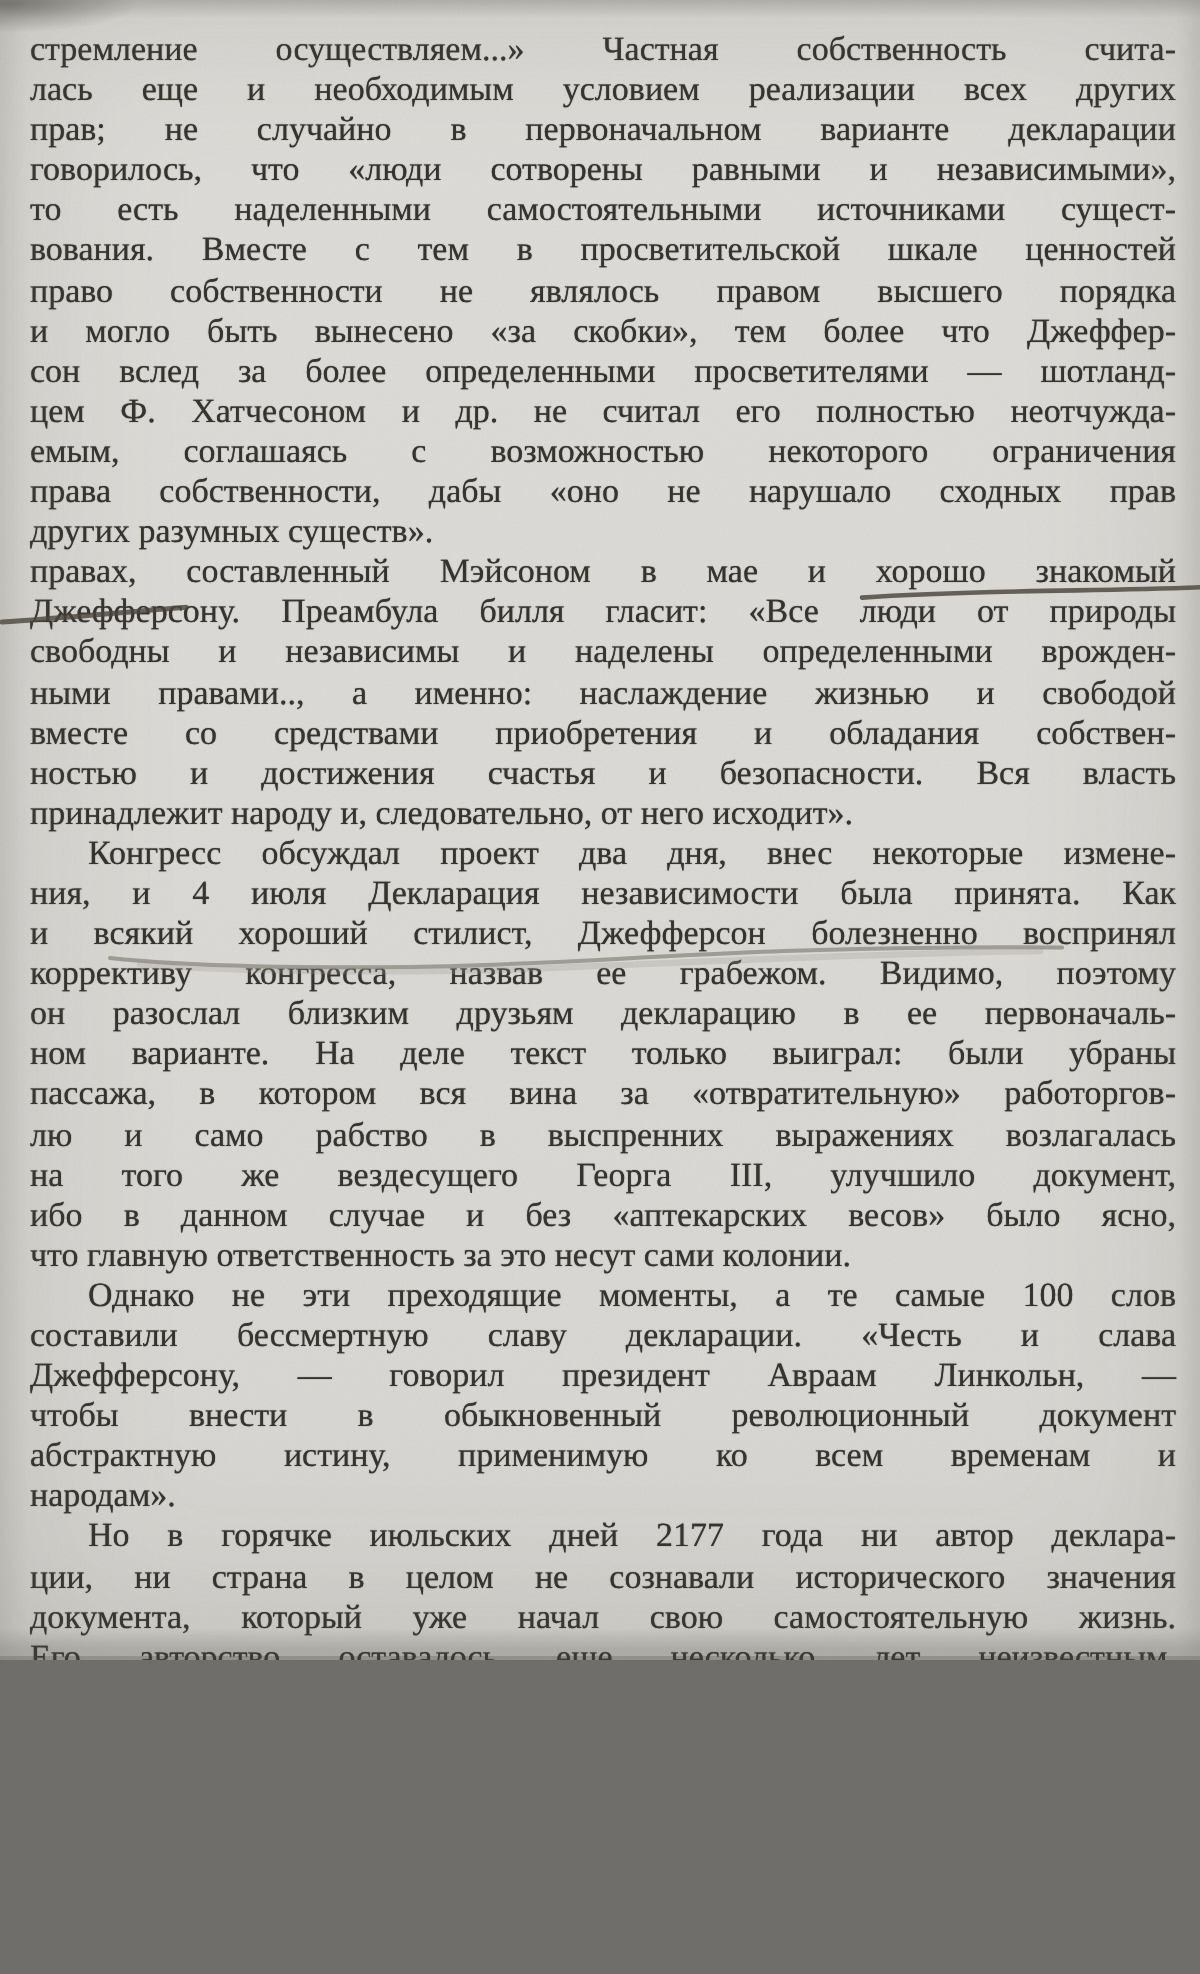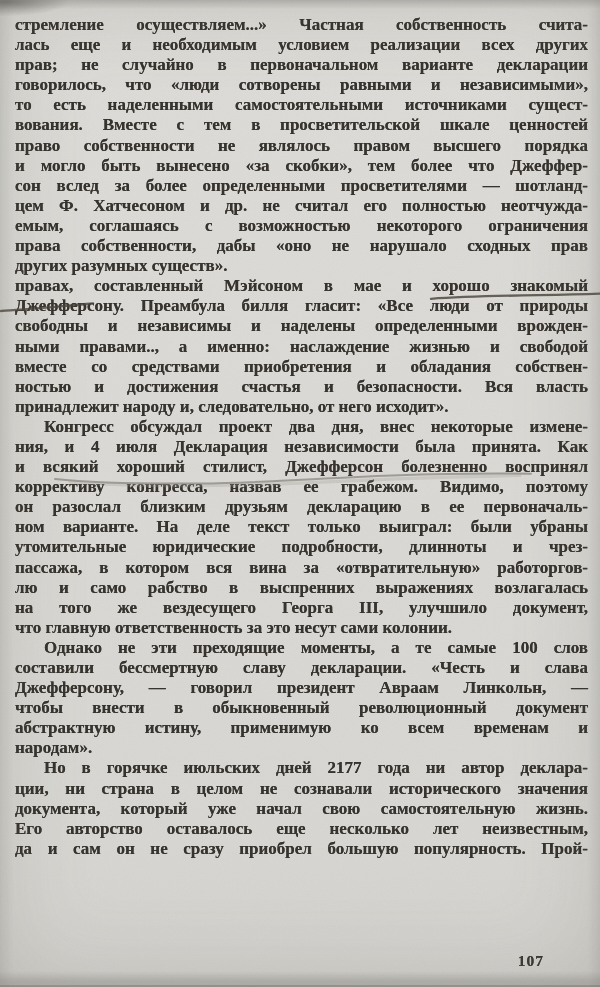--- a/index.html
+++ b/index.html
@@ -1,28 +1,27 @@
 <!DOCTYPE html>
 <html><head>
 <meta charset="utf-8">
 <style>
   html,body{margin:0;padding:0;background:#6f6e6b;}
   .page{
     position:relative;
-    width:600px;height:987px;
+    width:600px;height:830px;
     overflow:hidden;
     font-family:"Liberation Serif","DejaVu Serif",serif;
     background:
       radial-gradient(90px 20px at 4px 2px, rgba(70,68,64,.55), rgba(70,68,64,0) 72%),
       linear-gradient(180deg, rgba(130,128,122,.35), rgba(130,128,122,0) 9px),
       linear-gradient(0deg, rgba(90,89,85,.45) 0 2px, rgba(120,118,112,.28) 2px 6px, rgba(120,118,112,0) 16px),
       linear-gradient(90deg, rgba(130,128,122,.10), rgba(130,128,122,0) 14px),
       linear-gradient(270deg, rgba(130,128,122,.12), rgba(130,128,122,0) 12px),
       linear-gradient(180deg, #dddcd8 0%, #dbdad6 40%, #d8d7d3 85%, #d2d1cd 100%);
-    font-weight: bold;
   }
   .page::after{
     content:"";position:absolute;inset:0;pointer-events:none;
     box-shadow:inset 0 0 90px rgba(100,98,92,.20), inset 0 0 14px rgba(115,113,107,.12);
   }
   .noise{position:absolute;inset:0;opacity:.055;mix-blend-mode:multiply;pointer-events:none;}
   #text-block{
     position:absolute;left:15px;top:15px;width:573px;
     font-size:17px;line-height:20.1px;color:#37342f;
     text-shadow:0 0 .5px rgba(52,49,44,.85);
@@ -64,24 +63,24 @@
       <div class="line">ными правами.., а именно: наслаждение жизнью и свободой</div>
       <div class="line">вместе со средствами приобретения и обладания собствен-</div>
       <div class="line">ностью и достижения счастья и безопасности. Вся власть</div>
       <div class="line para-end">принадлежит народу и, следовательно, от него исходит».</div>
       <div class="line indent">Конгресс обсуждал проект два дня, внес некоторые измене-</div>
       <div class="line">ния, и 4 июля Декларация независимости была принята. Как</div>
       <div class="line">и всякий хороший стилист, Джефферсон болезненно воспринял</div>
       <div class="line">коррективу конгресса, назвав ее грабежом. Видимо, поэтому</div>
       <div class="line">он разослал близким друзьям декларацию в ее первоначаль-</div>
       <div class="line">ном варианте. На деле текст только выиграл: были убраны</div>
-      <div class="line">утомительные юридические подробности, длинноты и чрез-</div>
       <div class="line">пассажа, в котором вся вина за «отвратительную» работоргов-</div>
       <div class="line">лю и само рабство в выспренних выражениях возлагалась</div>
       <div class="line">на того же вездесущего Георга III, улучшило документ,</div>
+      <div class="line">ибо в данном случае и без «аптекарских весов» было ясно,</div>
       <div class="line para-end">что главную ответственность за это несут сами колонии.</div>
       <div class="line indent">Однако не эти преходящие моменты, а те самые 100 слов</div>
       <div class="line">составили бессмертную славу декларации. «Честь и слава</div>
       <div class="line">Джефферсону, — говорил президент Авраам Линкольн, —</div>
       <div class="line">чтобы внести в обыкновенный революционный документ</div>
       <div class="line">абстрактную истину, применимую ко всем временам и</div>
       <div class="line para-end">народам».</div>
       <div class="line indent">Но в горячке июльских дней 2177 года ни автор деклара-</div>
       <div class="line">ции, ни страна в целом не сознавали исторического значения</div>
       <div class="line">документа, который уже начал свою самостоятельную жизнь.</div>

